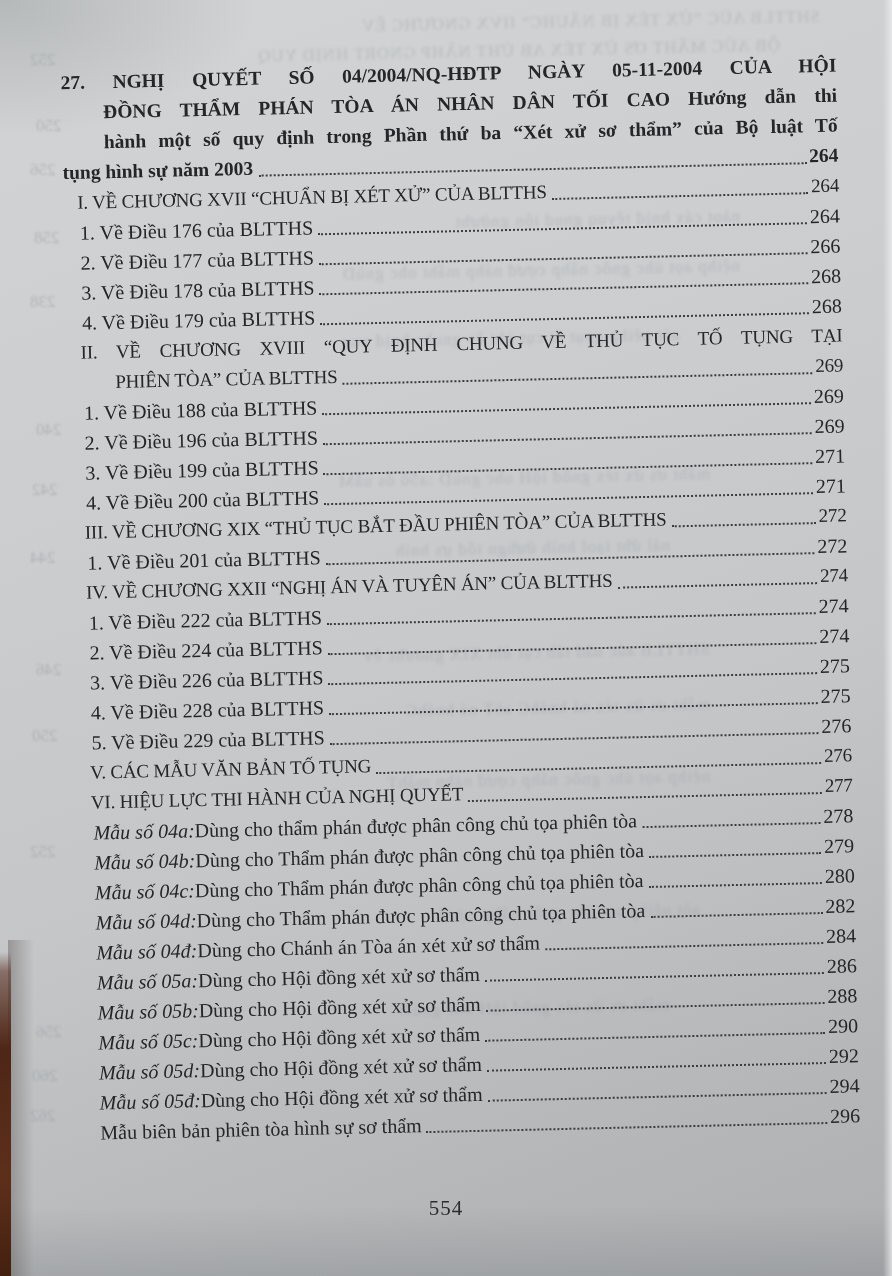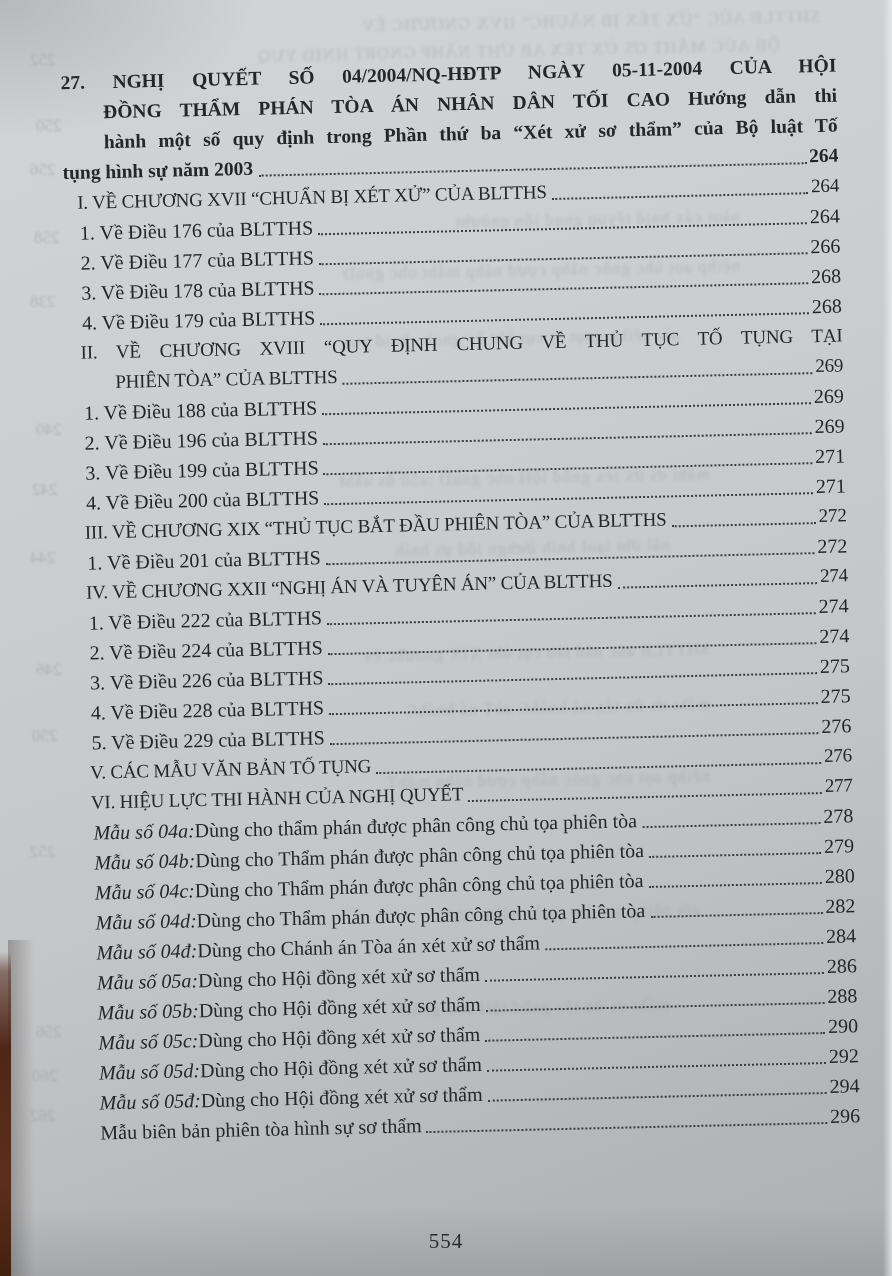--- a/index.html
+++ b/index.html
@@ -34,21 +34,21 @@
   .pg{flex:none;padding-left:1px;}
   .entry-line-1,.entry-line-2,.entry-line-3,.entry-end{font-weight:700;font-size:19.5px;}
   .entry-line-2,.entry-line-3{padding-left:42px;}
   .section,.section-line,.section-end{font-size:19px;padding-left:14px;letter-spacing:-0.2px;}
   .section-end{padding-left:48px;}
   .item{padding-left:16px;}
   .form{padding-left:16px;}
   .form .pfx{font-style:italic;white-space:nowrap;}
   
   .footer{position:absolute;left:0;right:0;top:1196px;text-align:center;z-index:5;
-    font-size:21px;color:#2c2c30;letter-spacing:1px;margin-top:33px;}
+    font-size:21px;color:#2c2c30;letter-spacing:1px;}
 </style>
 </head>
 <body>
 
 <div class="corner-shade"></div>
 <div class="right-edge"></div>
 <div class="bottom-shade"></div>
 <div class="edge-brown-shadow"></div>
 <div class="edge-brown"></div>
 

